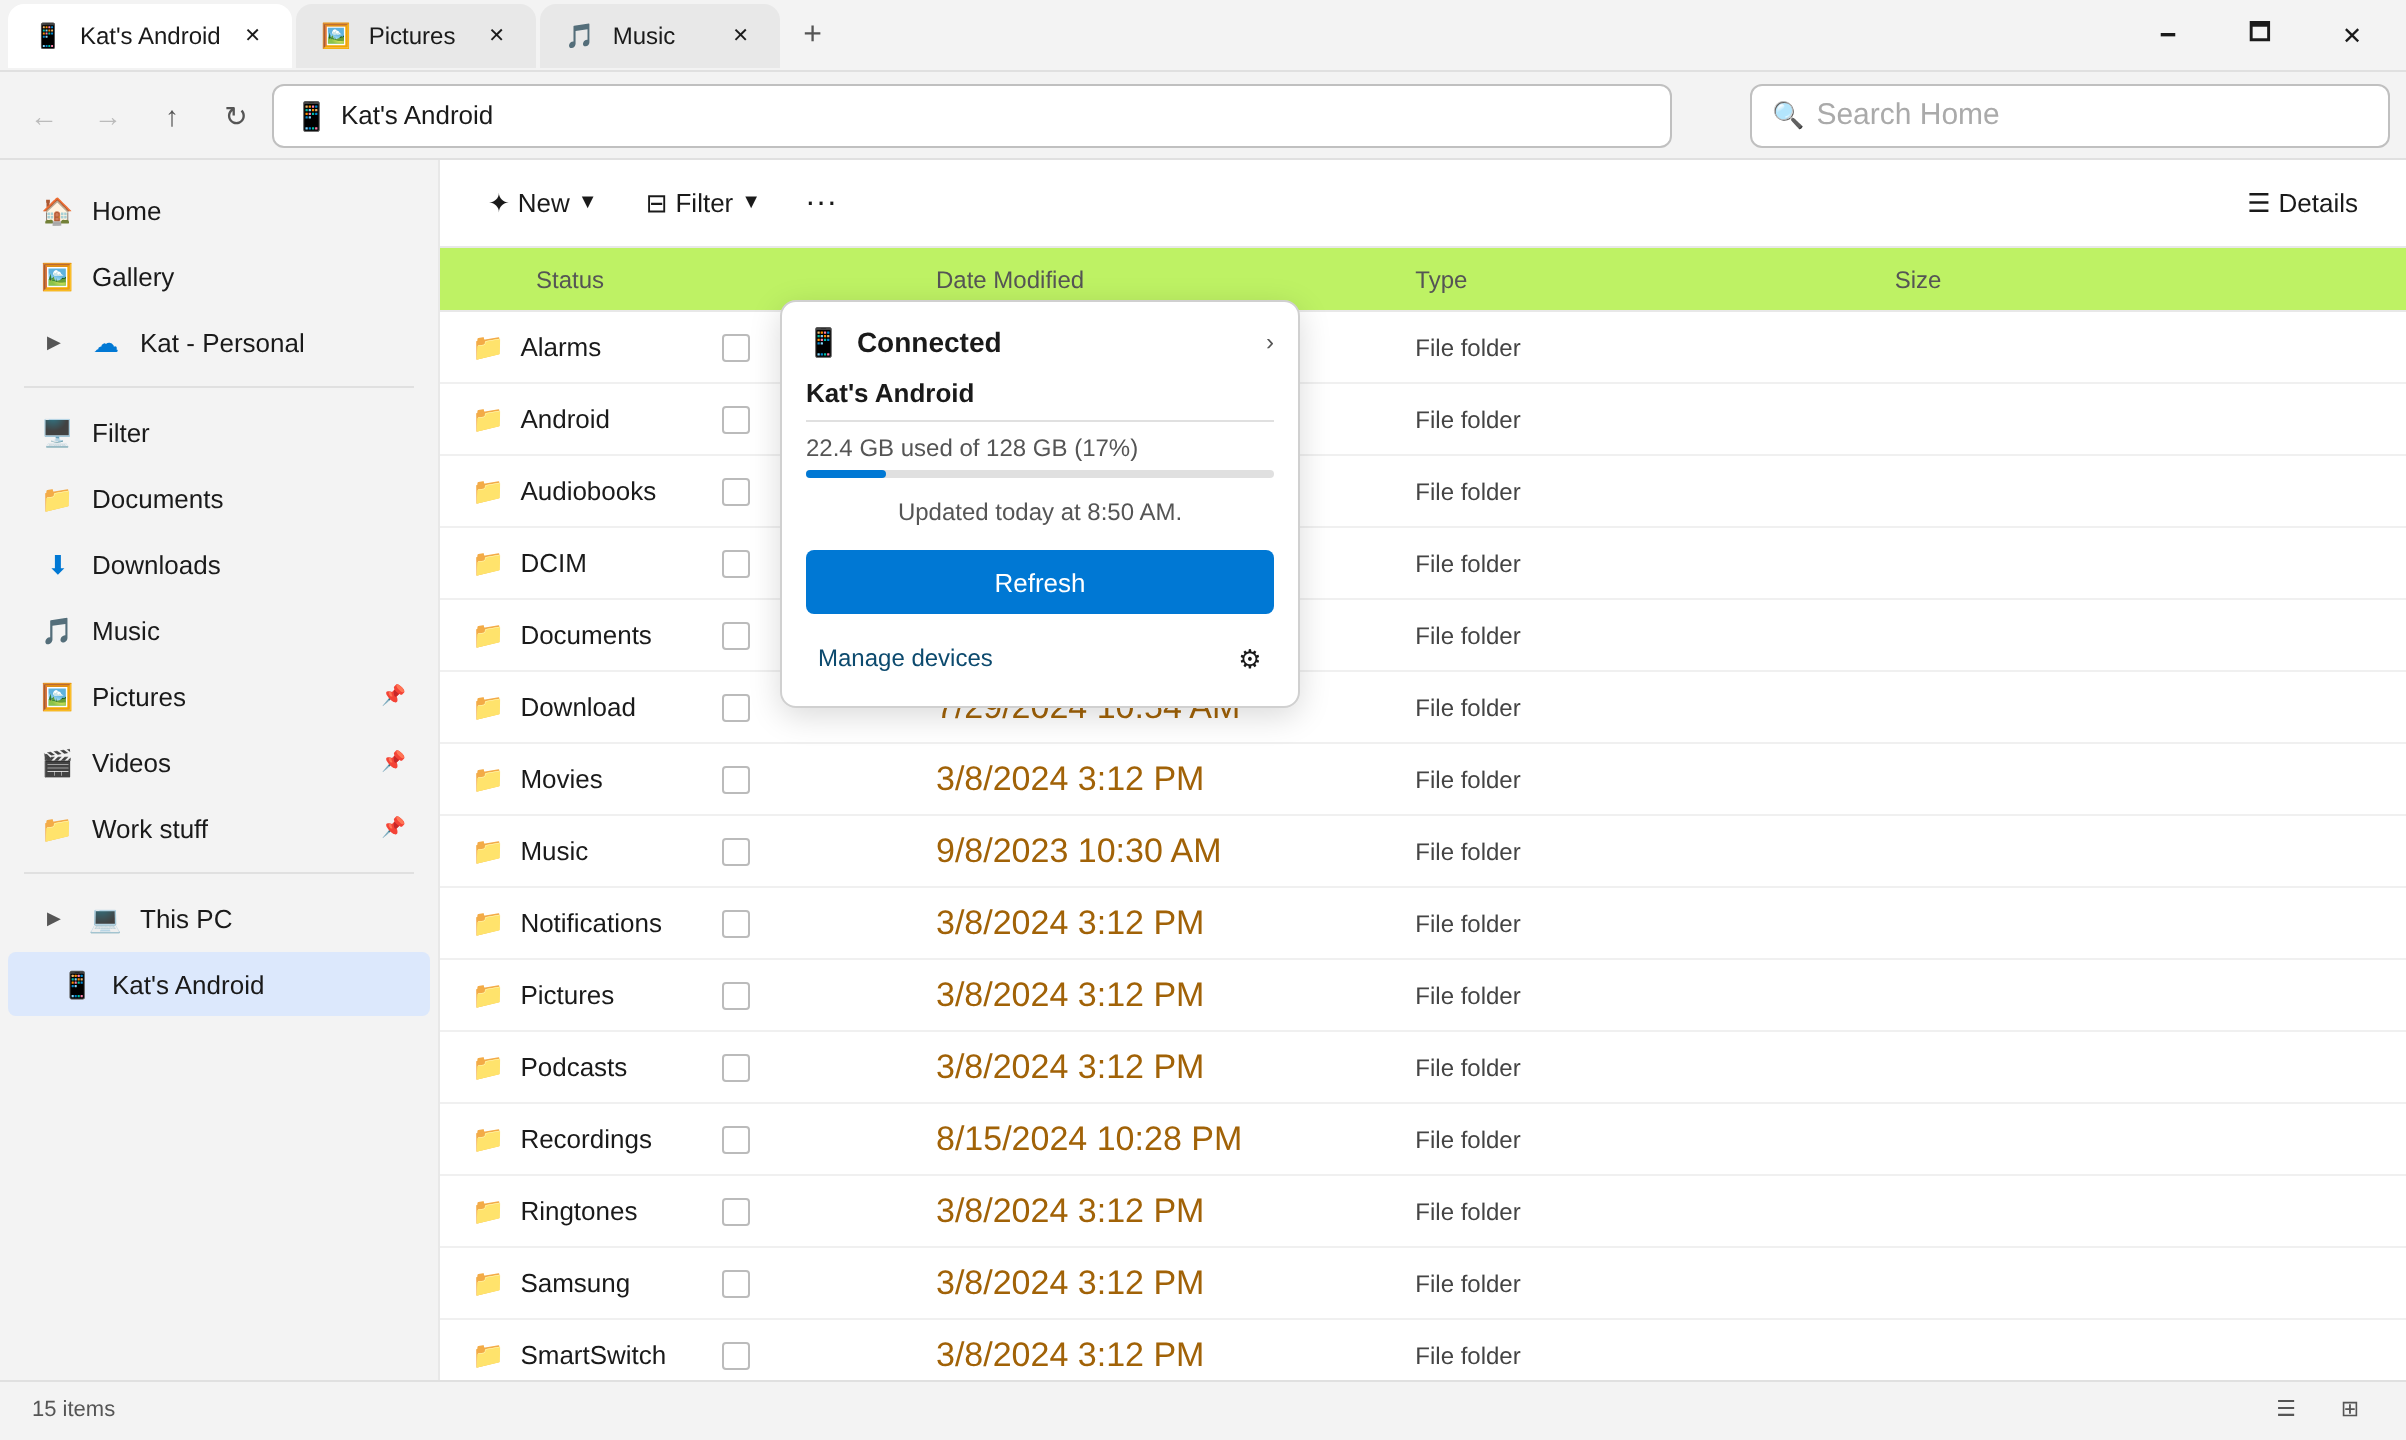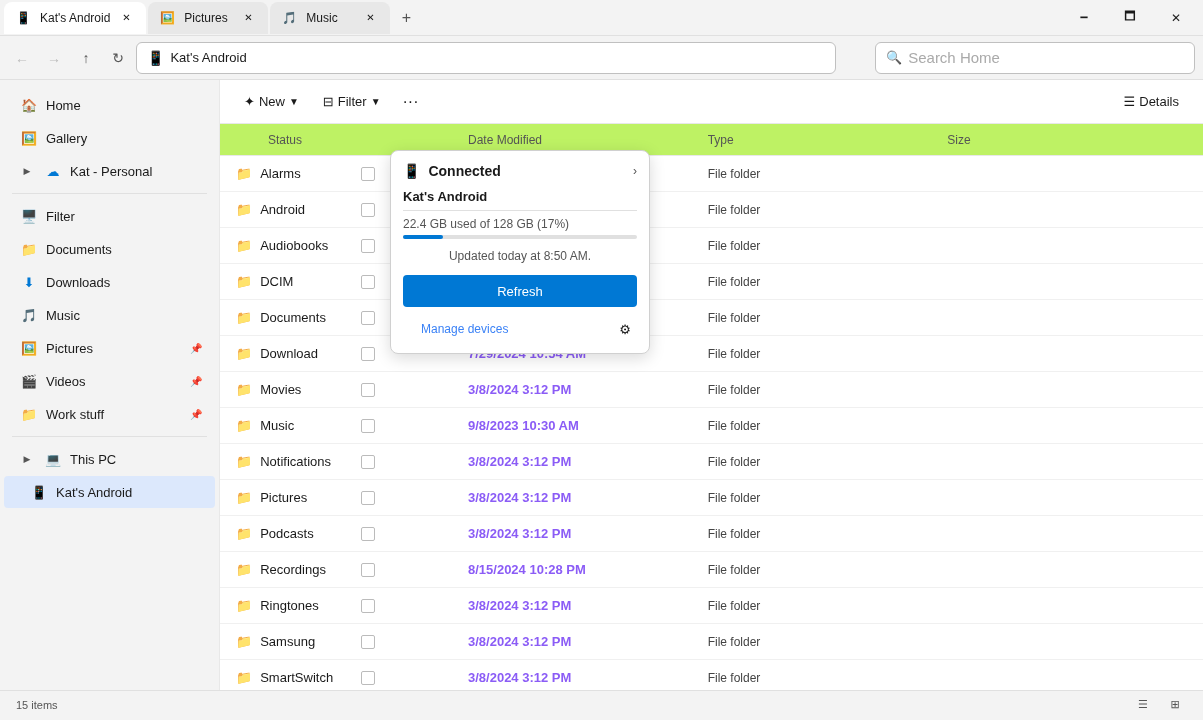--- a/index.html
+++ b/index.html
@@ -48,42 +48,42 @@
     .toolbar-right { margin-left: auto; display: flex; align-items: center; gap: 8px; }
     .details-btn { display: flex; align-items: center; gap: 4px; padding: 4px 8px; border-radius: 4px; cursor: pointer; font-size: 13px; }
 
     
     .file-list { overflow-y: auto; height: calc(100% - 44px); }
     .file-list-header { display: grid; grid-template-columns: 32px 200px 1fr 1fr 1fr; align-items: center; height: 32px; padding: 0 16px; border-bottom: 1px solid #e8e8e8; font-size: 12px; color: #555; background: #bef264; }
     .file-row { display: grid; grid-template-columns: 32px 200px 1fr 1fr 1fr; align-items: center; height: 36px; padding: 0 16px; border-bottom: 1px solid #f0f0f0; cursor: pointer; }
     .file-name { font-size: 13px; display: flex; align-items: center; gap: 8px; }
     .file-status { display: flex; align-items: center; justify-content: center; }
     .status-icon { width: 14px; height: 14px; border: 1px solid #bbb; border-radius: 2px; }
-    .file-date { font-size: 13px; color: #8b5cf6; font-weight: bold; }
+    .file-date { font-size: 17px; color: #a16207; }
     .file-type { font-size: 12px; color: #444; }
     .file-size { font-size: 12px; color: #444; }
 
     
     .status-bar { height: 28px; background: #f3f3f3; border-top: 1px solid #e0e0e0; display: flex; align-items: center; padding: 0 16px; gap: 16px; font-size: 11px; color: #555; }
     .status-bar-right { margin-left: auto; display: flex; gap: 8px; }
     .view-btn { width: 24px; height: 24px; display: flex; align-items: center; justify-content: center; border-radius: 3px; cursor: pointer; }
 
     
     .connected-popup { position: absolute; top: 70px; left: 170px; width: 260px; background: #fff; border: 1px solid #d0d0d0; border-radius: 8px; box-shadow: 0 4px 16px rgba(0,0,0,0.15); z-index: 100; padding: 12px; }
     .popup-header { display: flex; align-items: center; justify-content: space-between; margin-bottom: 10px; }
     .popup-title { display: flex; align-items: center; gap: 8px; font-size: 14px; font-weight: 600; color: #1a1a1a; }
     .popup-chevron { font-size: 12px; color: #555; }
     .popup-device { font-size: 13px; font-weight: 600; margin-bottom: 6px; padding-bottom: 6px; border-bottom: 1px solid #e0e0e0; }
     .popup-storage { font-size: 12px; color: #555; margin-bottom: 4px; }
     .storage-bar { height: 4px; background: #e0e0e0; border-radius: 2px; margin-bottom: 10px; }
     .storage-bar-fill { height: 100%; background: #0078d4; border-radius: 2px; width: 17%; }
     .popup-updated { font-size: 12px; color: #555; text-align: center; margin-bottom: 12px; }
     .refresh-btn { width: 100%; background: #0078d4; color: #fff; border: none; border-radius: 4px; height: 32px; font-size: 13px; cursor: pointer; font-family: inherit; }
     .popup-footer { display: flex; align-items: center; justify-content: space-between; margin-top: 10px; }
-    .manage-btn { font-size: 12px; color: #3b82f6; cursor: pointer; padding: 4px 6px; border-radius: 4px; margin-left: 12px; }
+    .manage-btn { font-size: 12px; color: #0c4a6e; cursor: pointer; padding: 4px 6px; border-radius: 4px; }
     .popup-footer-icon { width: 24px; height: 24px; display: flex; align-items: center; justify-content: center; cursor: pointer; border-radius: 4px; }
 
     
     .folder-yellow { color: #e8b84b; }
   </style>
 </head>
 <body>
 
 <div class="title-bar">
   <div class="title-bar-tabs">

